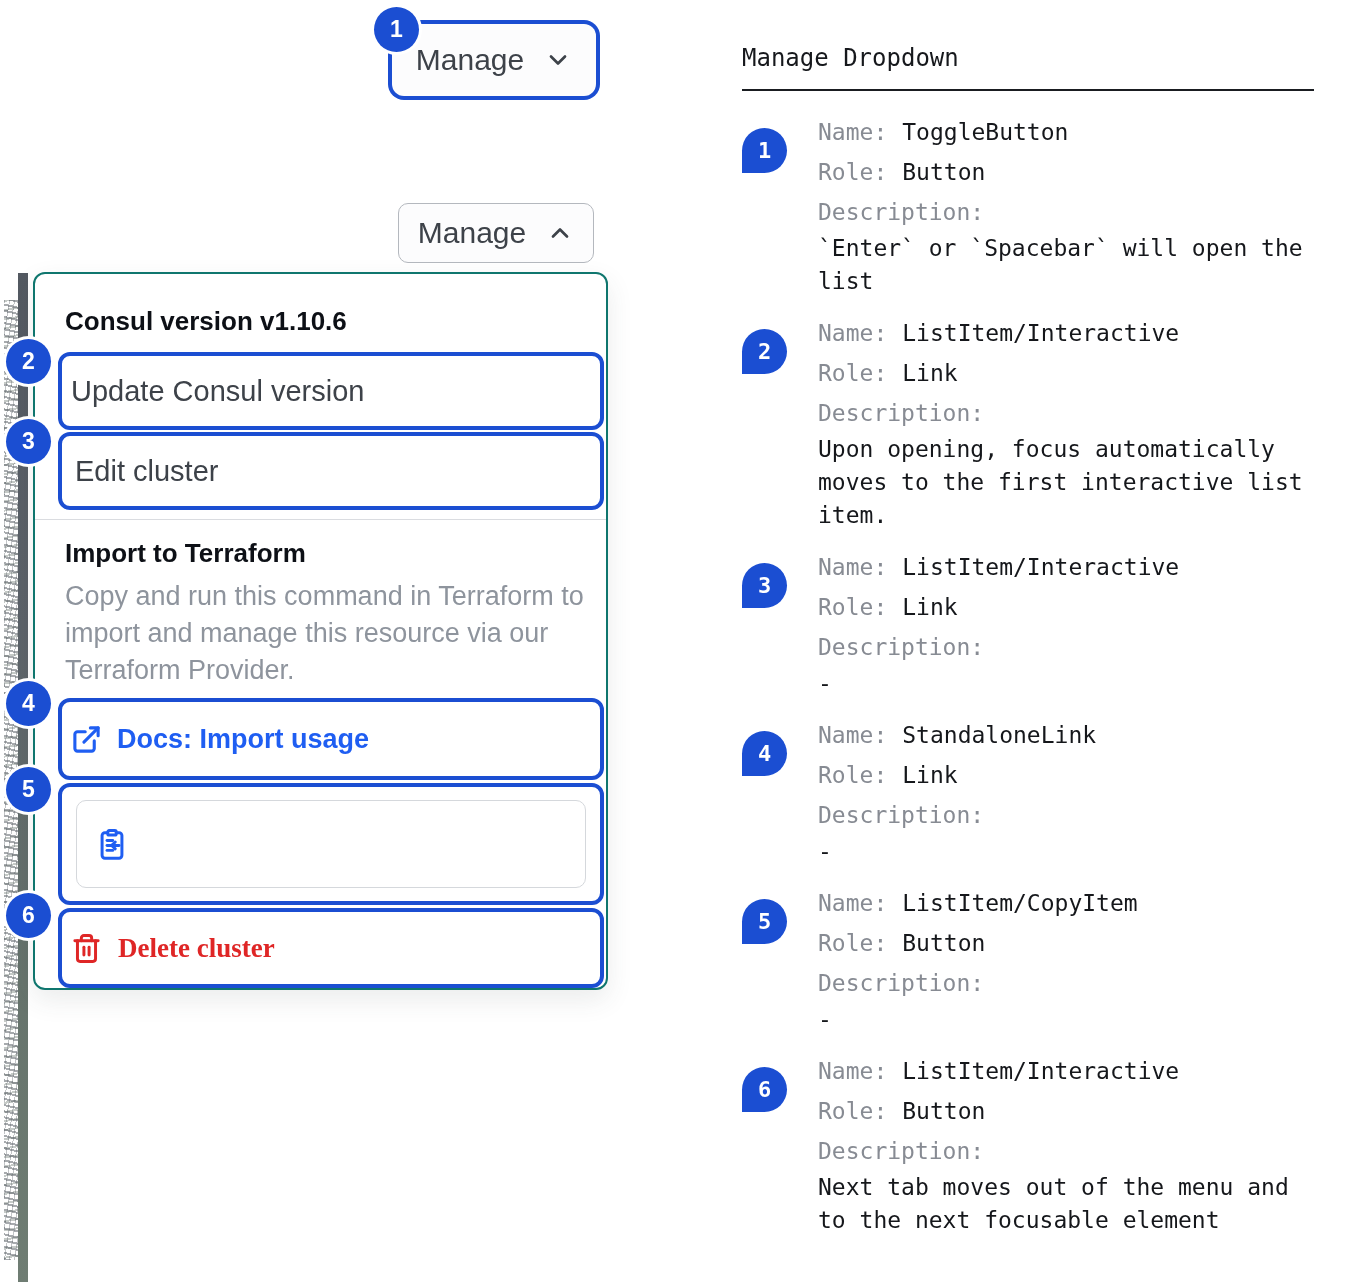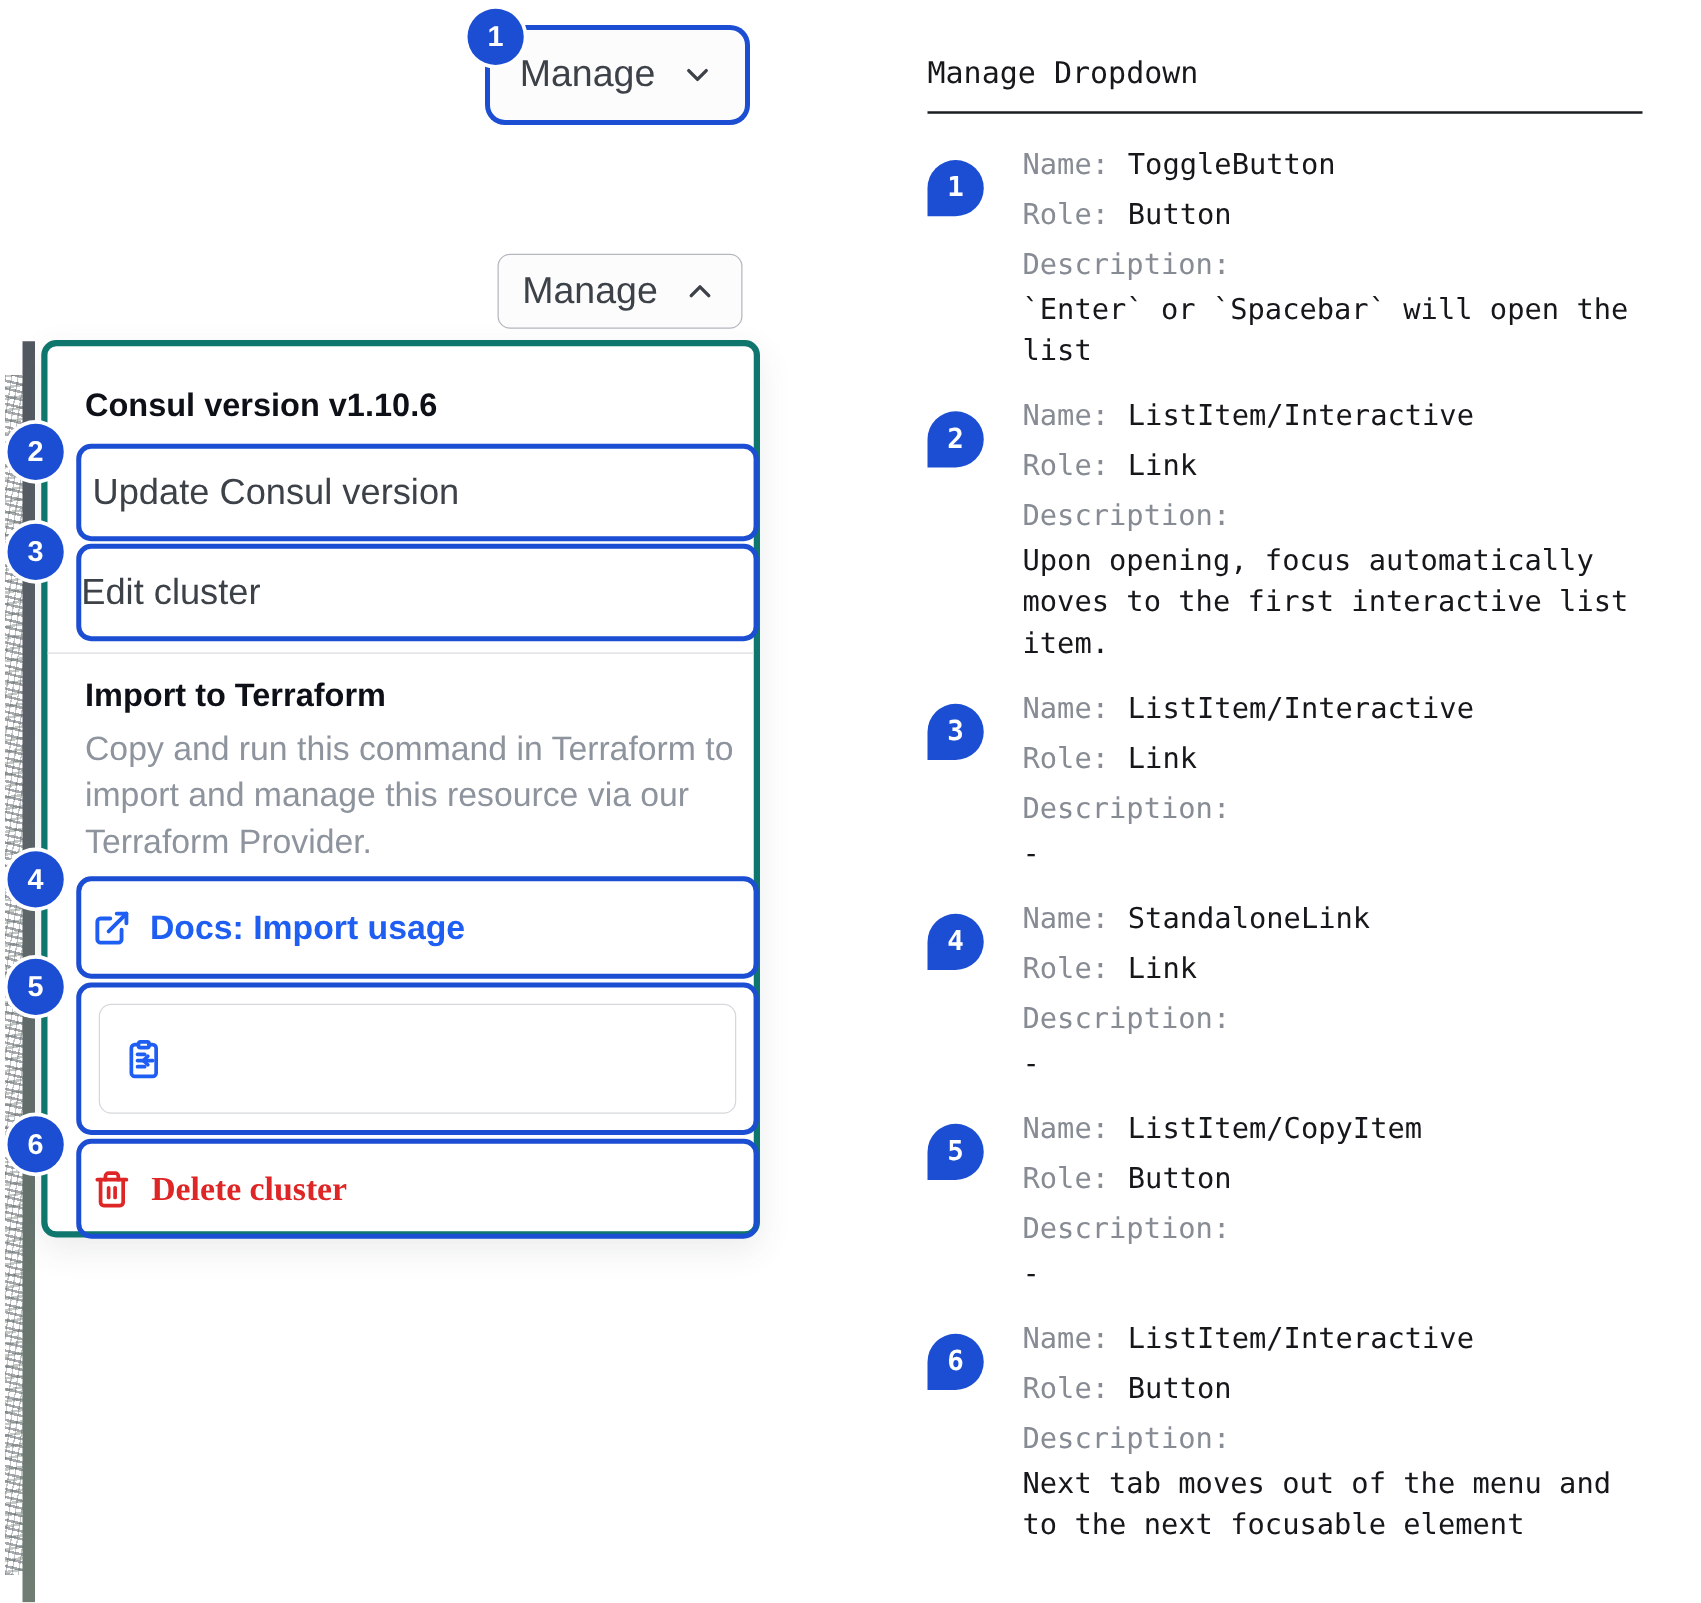--- a/index.html
+++ b/index.html
@@ -51,21 +51,21 @@
     position:absolute;width:45px;height:45px;border-radius:50%;
     background:var(--blue);color:#fff;
     display:flex;align-items:center;justify-content:center;
     font-size:23px;font-weight:bold;
     box-shadow:0 0 0 3px #fff;
     z-index:6;
   }
   
   .panel{
     position:absolute;left:33px;top:272px;width:575px;height:718px;
-    background:#fff;border:5px solid #0f766e;border-radius:12px;
+    background:#fff;border:2px solid #0f766e;border-radius:12px;
     box-shadow:0 10px 26px rgba(60,64,70,.10);
     z-index:1;
   }
   .panel-header{
     position:absolute;left:30px;top:32px;
     font-size:26px;font-weight:bold;color:#0d1016;
   }
   .panel-divider{
     position:absolute;left:0;top:245px;width:100%;height:1px;background:#dadce0;
   }
@@ -75,21 +75,21 @@
   }
   .section-desc{
     position:absolute;left:30px;top:304px;width:528px;
     font-size:27px;line-height:37px;color:var(--muted);
   }
   .anno-box{
     position:absolute;border:4px solid var(--blue);border-radius:12px;
     display:flex;align-items:center;background:transparent;z-index:3;
   }
   .anno-2{left:23px;top:78px;width:546px;height:78px;padding-left:9px;}
-  .anno-3{left:23px;top:158px;width:546px;height:78px;padding-left:0;}
+  .anno-3{left:23px;top:158px;width:546px;height:78px;padding-left:13px;}
   .anno-4{left:23px;top:424px;width:546px;height:82px;padding-left:9px;}
   .anno-5{left:23px;top:509px;width:546px;height:122px;padding:0 14px;}
   .anno-6{left:23px;top:634px;width:546px;height:80px;padding-left:9px;font-family:Liberation Serif, serif;}
   .menu-label{font-size:29px;color:var(--menu-ink);}
   .link-row{display:flex;align-items:center;gap:15px;color:var(--link);
     font-size:27px;font-weight:700;cursor:pointer;}
   .code-field{
     flex:1;display:flex;align-items:center;justify-content:space-between;
     height:88px;border:1.5px solid #d5d8dc;border-radius:10px;background:#fff;
     padding:0 16px 0 18px;

